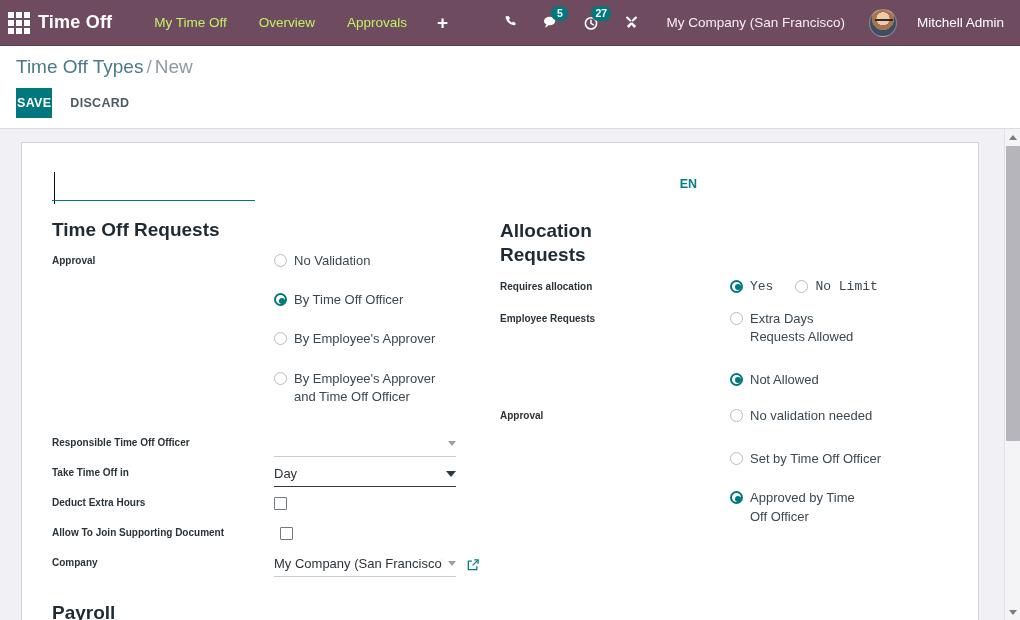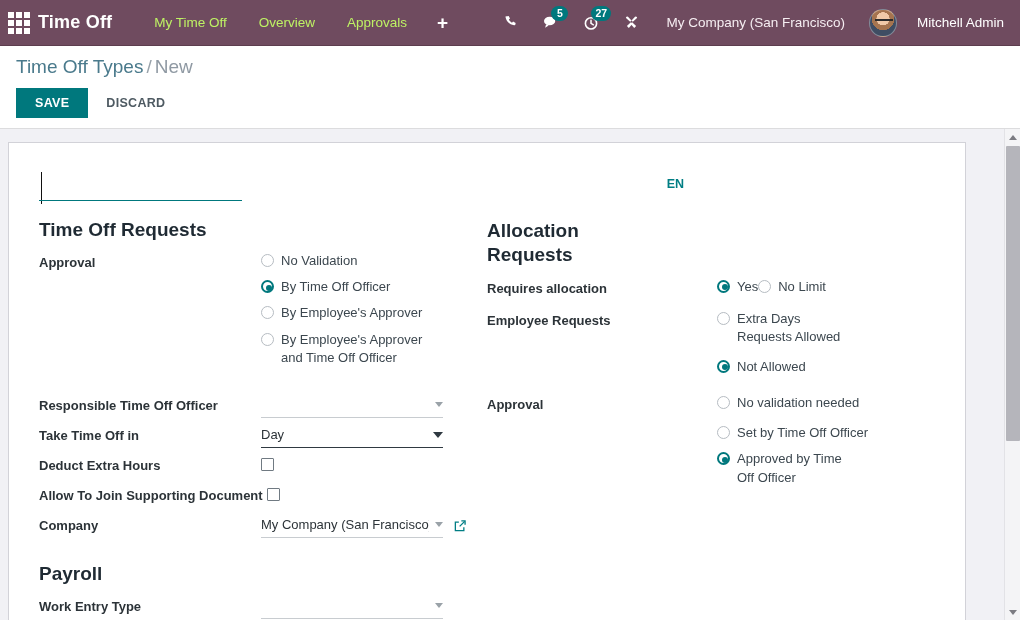--- a/index.html
+++ b/index.html
@@ -122,40 +122,40 @@
   .bc-link { color: #4a7a8c; cursor: pointer; }
   .bc-sep { color: #9aa3ab; margin: 0 3px; }
   .bc-active { color: #8f99a3; }
   .btn-row { display: flex; align-items: center; gap: 6px; }
   .btn-save {
     background: #00787d;
     color: #ffffff;
     font-size: 12.5px;
     font-weight: bold;
     letter-spacing: .3px;
-    padding: 8px 19px;
+    padding: 8px 1px;
     border: none;
     cursor: pointer;
   }
   .btn-discard {
     background: transparent;
     color: #4e5a62;
     font-size: 12.5px;
     font-weight: bold;
     letter-spacing: .3px;
     padding: 8px 12px;
     border: none;
     cursor: pointer;
   }
 
   
   .content {
     background: #f1f1f5;
     height: 491px;
-    padding: 13px 12px 0 8px;
+    padding: 13px 12px 0 21px;
     position: relative;
     overflow: hidden;
   }
   .sheet {
     background: #ffffff;
     border: 1px solid #d2d2d8;
     border-bottom: none;
     height: 100%;
     padding: 16px 30px 0 30px;
     position: relative;
@@ -213,31 +213,31 @@
 
   .frow {
     display: flex;
     align-items: flex-start;
     margin-bottom: 4px;
     min-height: 26px;
   }
   .flabel {
     width: 222px;
     flex: none;
-    font-size: 13px;
+    font-size: 10px;
     font-weight: bold;
     color: #2c3338;
     padding-top: 4px;
     line-height: 1.45;
   }
   .flabel.narrow { width: 228px; }
   .fval { flex: 1; min-width: 0; padding-top: 2px; }
 
   
-  .radio-list { display: flex; flex-direction: column; gap: 8px; }
+  .radio-list { display: flex; flex-direction: column; gap: 21px; }
   .radio-item {
     display: flex;
     align-items: flex-start;
     gap: 7px;
     cursor: pointer;
     font-size: 13px;
     color: #3c474f;
     line-height: 1.4;
   }
   .rdot {
@@ -251,21 +251,21 @@
   }
   .rdot.on { border-color: #00787d; border-width: 2px; }
   .rdot.on::after {
     content: "";
     position: absolute;
     left: 2.5px; top: 2.5px;
     width: 6px; height: 6px;
     border-radius: 50%;
     background: #00787d;
   }
-  .radio-inline { display: flex; align-items: flex-start; }
+  .radio-inline { display: flex; gap: 22px; align-items: flex-start; font-family: Liberation Mono, monospace; }
 
   
   .underline-field {
     border-bottom: 1px solid #c8ccd0;
     min-height: 23px;
     display: flex;
     align-items: center;
     max-width: 182px;
     font-size: 13px;
     color: #2c3338;

